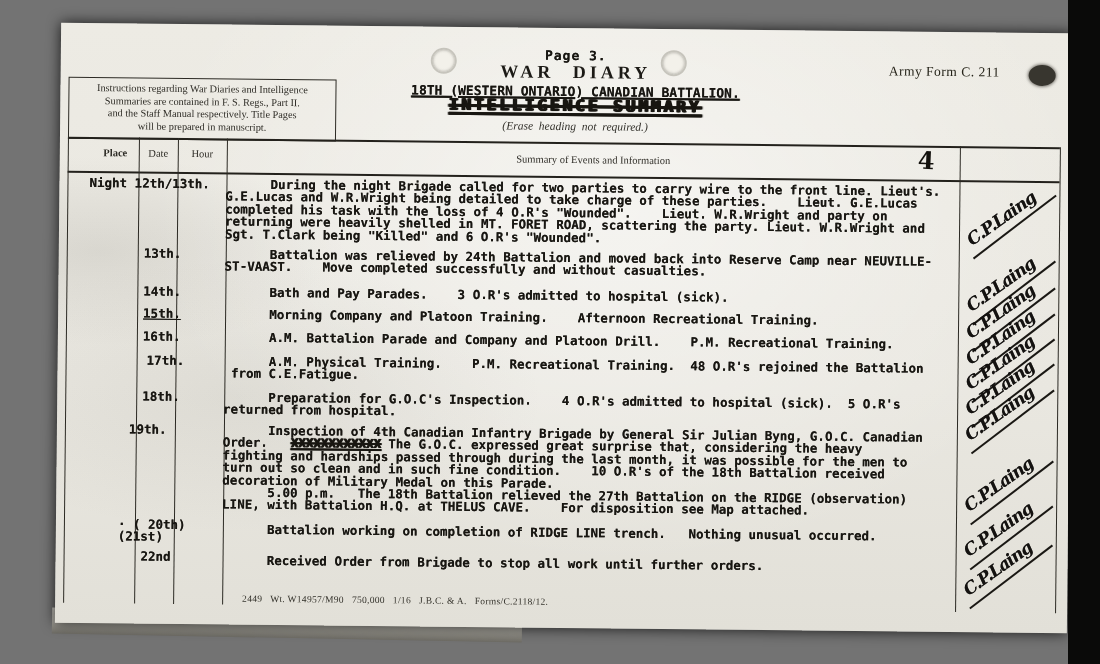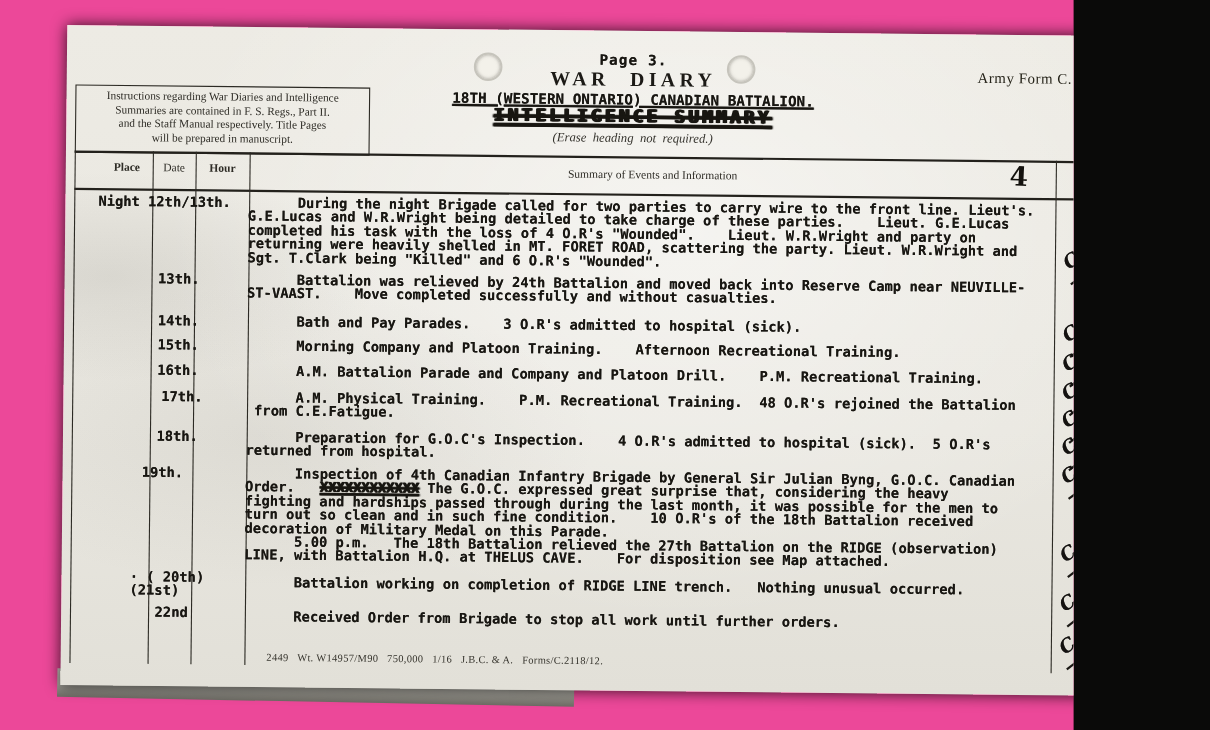--- a/index.html
+++ b/index.html
@@ -1,16 +1,16 @@
 <!DOCTYPE html>
 <html><head>
 <meta charset="utf-8">
 <style>
   html,body{margin:0;padding:0;background:#0a0a09;}
-  #stage{position:relative;width:976px;height:664px;overflow:hidden;background:#ec4899;
+  #stage{position:relative;width:1068px;height:664px;overflow:hidden;background:#737373;
          font-family:"Liberation Serif", serif;}
   
   #under-sheet{position:absolute;left:52px;top:612px;width:470px;height:26px;
     background:linear-gradient(180deg,#d4d2ca 0%,#a3a199 55%,#6d6b64 100%);
     transform:rotate(1.1deg);}
   #edge-glint{position:absolute;left:1084px;top:596px;width:5px;height:16px;background:#cfcec8;opacity:.8;}
   #edge-smudge{position:absolute;left:1080px;top:170px;width:8px;height:40px;background:#3c3b37;opacity:.5;border-radius:4px;}
 
   #paper{position:absolute;left:58px;top:28px;width:1012px;height:600px;
     background:
@@ -105,21 +105,21 @@
     <div class="hline" style="left:8px;top:148px;width:992px;height:2.4px;"></div>
     <div class="vline" style="left:8px;top:114px;height:466px;"></div>
     <div class="vline" style="left:79px;top:114px;height:466px;"></div>
     <div class="vline" style="left:118px;top:114px;height:466px;"></div>
     <div class="vline" style="left:167px;top:114px;height:466px;"></div>
     <div class="vline" style="left:900px;top:114px;height:466px;"></div>
     <div class="vline" style="left:1000px;top:114px;height:466px;"></div>
 
     <div class="col-head" style="left:20px;top:124px;width:71px;font-weight:bold;">Place</div>
     <div class="col-head" style="left:79px;top:124px;width:39px;">Date</div>
-    <div class="col-head" style="left:118px;top:124px;width:49px;font-weight:bold;">Hour</div>
+    <div class="col-head" style="left:118px;top:124px;width:49px;">Hour</div>
     <div class="col-head" style="left:167px;top:126px;width:733px;">Summary of Events and Information</div>
     <div id="page-number-hw" class="abs">4</div>
 
     <div id="entries">
         <div class="entry-date typed" style="left: 30px; top: 154px;">Night 12th/13th.</div>
         <div class="entry-text typed" style="top: 154px;">
           <div class="tl"><span>      During the night Brigade called for two parties to carry wire to the front line. Lieut's.</span></div>
           <div class="tl"><span>G.E.Lucas and W.R.Wright being detailed to take charge of these parties.    Lieut. G.E.Lucas</span></div>
           <div class="tl"><span>completed his task with the loss of 4 O.R's "Wounded".    Lieut. W.R.Wright and party on</span></div>
           <div class="tl"><span>returning were heavily shelled in MT. FORET ROAD, scattering the party. Lieut. W.R.Wright and</span></div>
@@ -127,21 +127,21 @@
         </div>
         <div class="entry-date typed" style="left: 85px; top: 224px;">13th.</div>
         <div class="entry-text typed" style="top: 224px;">
           <div class="tl"><span>      Battalion was relieved by 24th Battalion and moved back into Reserve Camp near NEUVILLE-</span></div>
           <div class="tl"><span>ST-VAAST.    Move completed successfully and without casualties.</span></div>
         </div>
         <div class="entry-date typed" style="left: 85px; top: 262px;">14th.</div>
         <div class="entry-text typed" style="top: 262px;">
           <div class="tl"><span>      Bath and Pay Parades.    3 O.R's admitted to hospital (sick).</span></div>
         </div>
-        <div class="entry-date typed" style="left: 85px; top: 284px;">15th.</div>
+        <div class="entry-date typed" style="left: 85px; top: 284px; text-decoration: underline;">15th.</div>
         <div class="entry-text typed" style="top: 284px;">
           <div class="tl"><span>      Morning Company and Platoon Training.    Afternoon Recreational Training.</span></div>
         </div>
         <div class="entry-date typed" style="left: 85px; top: 307px;">16th.</div>
         <div class="entry-text typed" style="top: 307px;">
           <div class="tl"><span>      A.M. Battalion Parade and Company and Platoon Drill.    P.M. Recreational Training.</span></div>
         </div>
         <div class="entry-date typed" style="left: 89px; top: 331px;">17th.</div>
         <div class="entry-text typed" style="top: 331px;">
           <div class="tl"><span>      A.M. Physical Training.    P.M. Recreational Training.  48 O.R's rejoined the Battalion</span></div>

